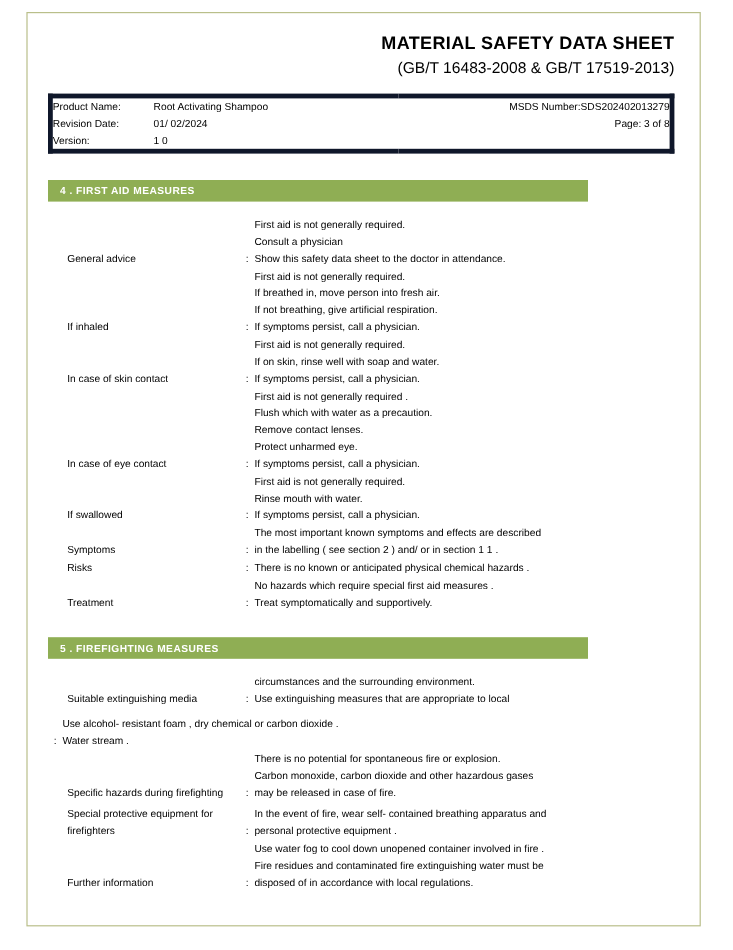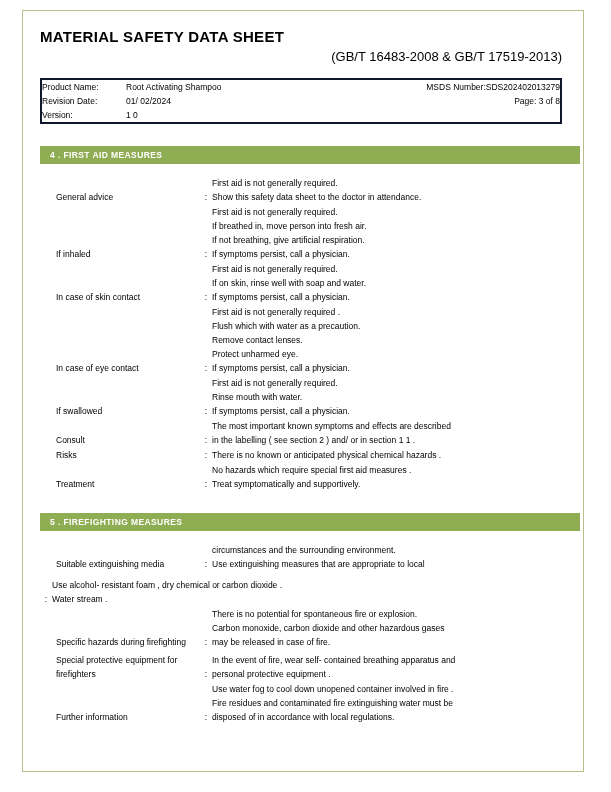--- a/index.html
+++ b/index.html
@@ -31,40 +31,41 @@
   }
   .content {
     position: absolute;
     left: 40px;
     top: 20px;
     width: 528px;
   }
 
   
   .doc-title {
+    text-align: right;
     font-size: 15px;
     font-weight: bold;
     letter-spacing: 0.3px;
     color: #000;
     padding-right: 6px;
     margin-top: 8px;
   }
   .doc-subtitle {
     text-align: right;
     font-size: 13px;
     color: #000;
     padding-right: 6px;
     margin-top: 4px;
   }
 
   
   .info-table {
     margin-top: 14px;
     width: 522px;
-    border: 2px solid #0f172a;
+    border: 4px solid #0f172a;
     border-collapse: collapse;
     table-layout: fixed;
   }
   .info-table td {
     border: none;
     vertical-align: top;
     padding: 0;
   }
   .info-left {
     width: 56%;
@@ -85,21 +86,21 @@
     display: inline-block;
     width: 84px;
   }
   .info-value {
     display: inline-block;
   }
 
   
   .section-bar {
     margin-top: 22px;
-    width: 540px;
+    width: 450px;
     background: #8fae54;
     color: #ffffff;
     font-size: 8.5px;
     font-weight: bold;
     letter-spacing: 0.4px;
     padding: 4px 0 4px 10px;
     box-sizing: border-box;
   }
   .section-bar.second { }
 
@@ -173,20 +174,21 @@
       </table>
 
     <div class="section-bar">4 .   FIRST AID MEASURES</div>
     <div class="rows">
 
       <div class="row">
         <div class="row-term">General  advice</div>
         <div class="row-colon">:</div>
         <div class="row-desc">
           <div>First  aid  is  not  generally  required.</div>
+          <div>Consult  a  physician</div>
           <div>Show  this  safety  data  sheet  to  the  doctor  in  attendance.</div>
         </div>
       </div>
 
       <div class="row">
         <div class="row-term">If  inhaled</div>
         <div class="row-colon">:</div>
         <div class="row-desc">
           <div>First  aid  is  not  generally  required.</div>
           <div>If breathed in,   move  person  into  fresh  air.</div>
@@ -221,21 +223,21 @@
         <div class="row-term">If  swallowed</div>
         <div class="row-colon">:</div>
         <div class="row-desc">
           <div>First  aid  is  not  generally  required.</div>
           <div>Rinse  mouth  with  water.</div>
           <div>If symptoms persist,   call  a  physician.</div>
         </div>
       </div>
 
       <div class="row">
-        <div class="row-term">Consult</div>
+        <div class="row-term">Symptoms</div>
         <div class="row-colon">:</div>
         <div class="row-desc">
           <div>The    most   important   known   symptoms   and   effects   are   described</div>
           <div>in  the  labelling  ( see section 2 )   and/ or  in section  1  1  .</div>
         </div>
       </div>
 
       <div class="row">
         <div class="row-term">Risks</div>
         <div class="row-colon">:</div>

